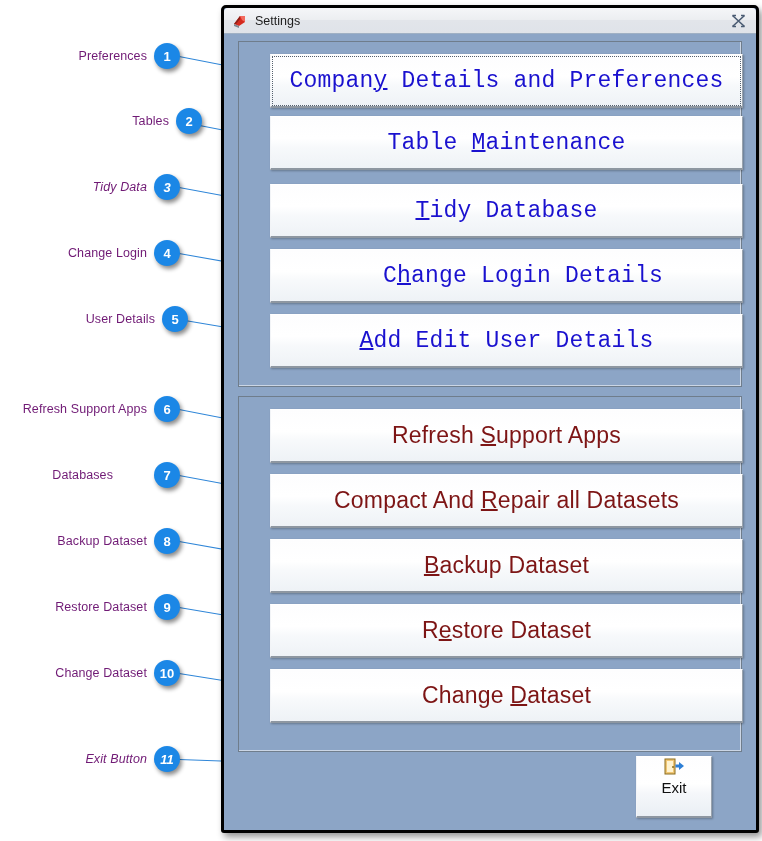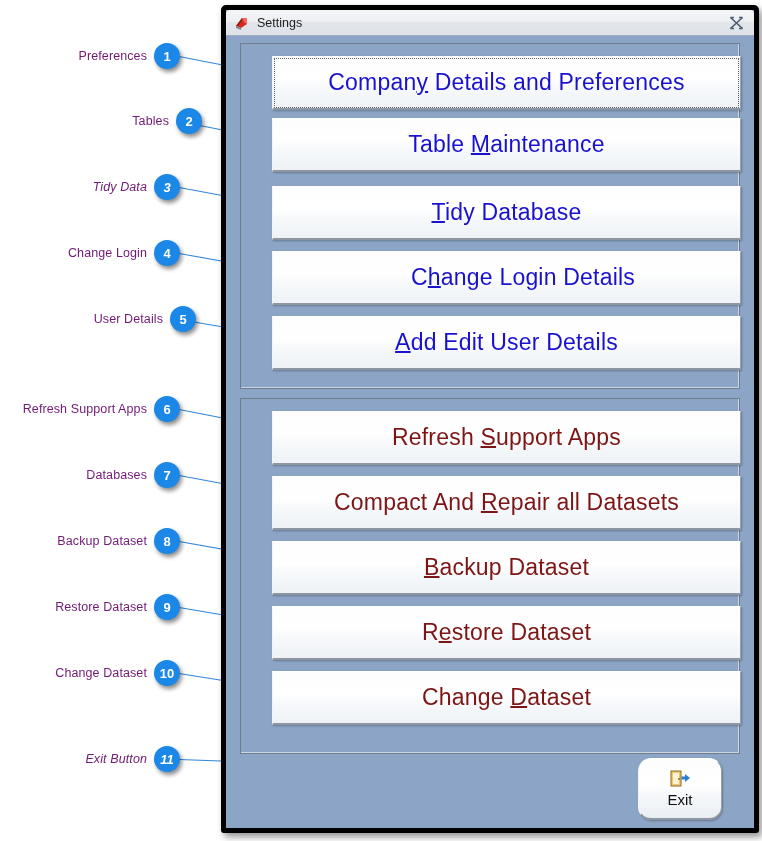--- a/index.html
+++ b/index.html
@@ -40,21 +40,21 @@
     transform-origin:0 50%;
     pointer-events:none;
   }
 
   
   .window{
     position:absolute;
     left:221px;top:5px;
     width:538px;height:828px;
     background:#8ca5c6;
-    border:5px solid #000000;
+    border:3px solid #000000;
     border-radius:5px 5px 3px 3px;
     box-shadow:3px 4px 7px rgba(0,0,0,.42);
     box-sizing:border-box;
     overflow:hidden;
   }
   .titlebar{
     height:26px;
     background:linear-gradient(to bottom,#f5f6f8 0%,#eceef1 48%,#e2e5ea 50%,#dfe3e9 100%);
     border-bottom:1px solid #9fb0c4;
     border-radius:4px 4px 0 0;
@@ -108,42 +108,42 @@
     border-bottom:2px solid #8e97a1;
     box-shadow:1px 1px 2px rgba(0,0,0,.28);
     display:flex;align-items:center;justify-content:center;
     cursor:pointer;
     box-sizing:border-box;
   }
   .btn span{
     font-size:23px;
     letter-spacing:.2px;
   }
-  .btn.blue span{color:#1a11cf;}
+  .btn.blue span{color:#1a11cf;font-family:Liberation Mono, monospace;}
   .btn.red span{color:#7d1515;}
   .btn u{text-decoration:underline;text-underline-offset:1px;}
   .btn.focused{
     outline:1px dotted #55606d;
     outline-offset:-3px;
   }
 
   
   .exit-btn{
     position:absolute;
     left:412px;top:722px;
-    width:84px;height:62px;
+    width:76px;height:62px;
     background:linear-gradient(to bottom,#fdfdfe 0%,#ffffff 45%,#f5f7fa 62%,#eaeff4 100%);
     border-top:1px solid #ffffff;
     border-left:1px solid #f2f4f7;
     border-right:1px solid #9aa3ad;
     border-bottom:2px solid #8e97a1;
     box-shadow:1px 1px 2px rgba(0,0,0,.28);
     display:flex;flex-direction:column;
-    align-items:center;justify-content:center;
-    cursor:pointer;box-sizing:border-box;border-radius:13px;
+    align-items:center;
+    cursor:pointer;box-sizing:border-box;
   }
   .exit-icon{width:22px;height:20px;margin-bottom:2px;}
   .exit-label{font-size:15px;color:#111111;}
 </style>
 </head>
 <body>
 
 <div id="leaders">
     <div class="leader" style="left: 179px; top: 56px; width: 115.122px; transform: rotate(11.0171deg);"></div>
     <div class="leader" style="left: 179px; top: 121px; width: 115.122px; transform: rotate(11.0171deg);"></div>
@@ -168,29 +168,29 @@
       <span class="badge">2</span>
     </div>
     <div class="callout" style="top: 174px; left: 0px; width: 180px; justify-content: flex-end; font-style: italic;">
       <span class="callout-label">Tidy Data</span>
       <span class="badge">3</span>
     </div>
     <div class="callout" style="top: 240px; left: 0px; width: 180px; justify-content: flex-end;">
       <span class="callout-label">Change Login</span>
       <span class="badge">4</span>
     </div>
-    <div class="callout" style="top: 306px; left: 16px; width: 180px; justify-content: flex-end;">
+    <div class="callout" style="top: 306px; left: 8px; width: 180px; justify-content: flex-end;">
       <span class="callout-label">User Details</span>
       <span class="badge">5</span>
     </div>
     <div class="callout" style="top: 396px; left: 0px; width: 180px; justify-content: flex-end;">
       <span class="callout-label">Refresh Support Apps</span>
       <span class="badge">6</span>
     </div>
-    <div class="callout" style="top: 462px; left: 0px; width: 180px; justify-content: flex-end;">
+    <div class="callout" style="top: 462px; left: 0px; width: 180px; justify-content: flex-end; gap: 34px;">
       <span class="callout-label">Databases</span>
       <span class="badge">7</span>
     </div>
     <div class="callout" style="top: 528px; left: 0px; width: 180px; justify-content: flex-end;">
       <span class="callout-label">Backup Dataset</span>
       <span class="badge">8</span>
     </div>
     <div class="callout" style="top: 594px; left: 0px; width: 180px; justify-content: flex-end;">
       <span class="callout-label">Restore Dataset</span>
       <span class="badge">9</span>

